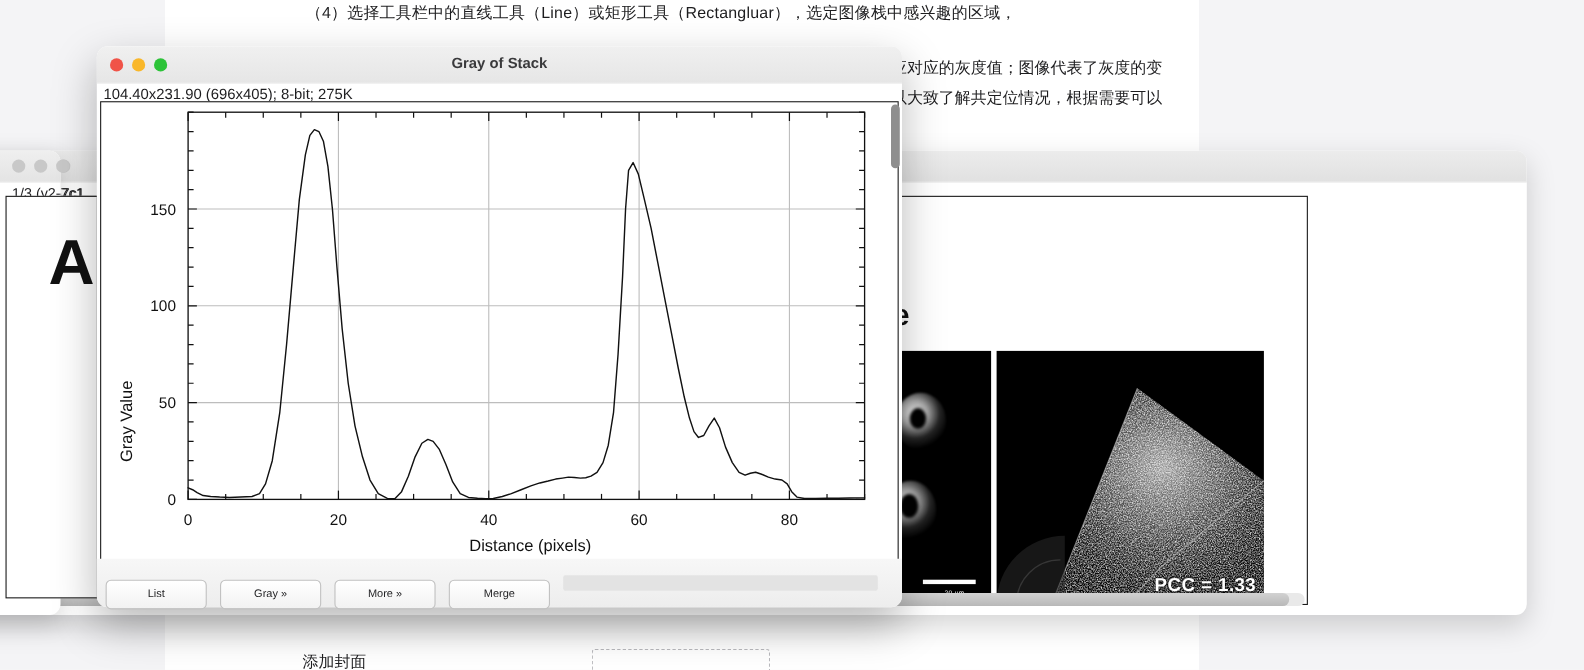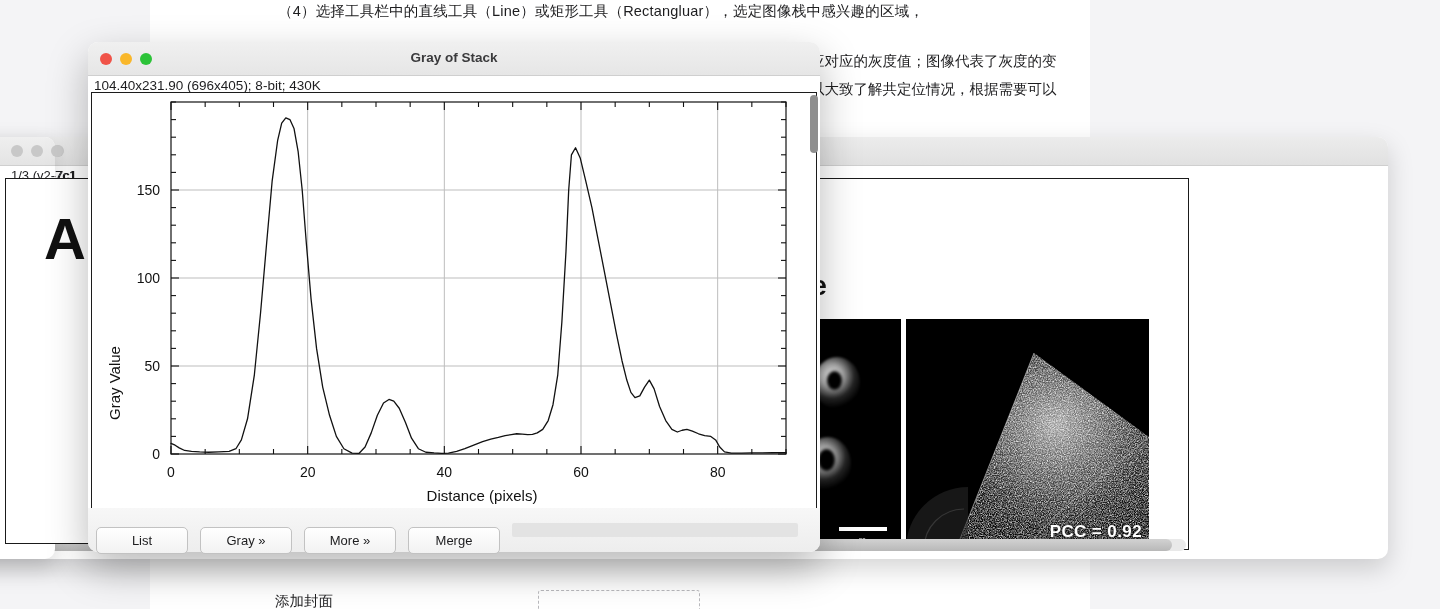--- a/index.html
+++ b/index.html
@@ -158,21 +158,21 @@
   #plot-svg{position:absolute;left:0;top:0;}
   #plot-buttons{
     position:absolute;left:0;right:0;bottom:0;height:44px;
     background:linear-gradient(#f7f7f7,#ededed);
     border-radius:0 0 10px 10px;display:flex;align-items:center;
     padding-left:8px;gap:12px;
   }
   .pbtn{
     height:25px;min-width:66px;padding:0 12px;border:1px solid #c2c2c2;
     border-radius:5px;background:linear-gradient(#ffffff,#f2f2f2);
-    font-size:13px;color:#1d1d1f;display:flex;align-items:center;
+    font-size:10px;color:#1d1d1f;display:flex;align-items:center;
     justify-content:center;cursor:default;margin-top:20px;
   }
   #plot-progress{
     flex:1;height:14px;margin-right:22px;background:#e3e3e3;border-radius:2px;
   }
   #plot-vscroll{
     position:absolute;right:1px;top:52px;width:10px;height:412px;
   }
   #plot-vthumb{
     position:absolute;right:1px;top:1px;width:8px;height:58px;
@@ -263,21 +263,21 @@
         </defs>
         <g clip-path="url(#cloudClip)">
           <rect width="243" height="230" fill="url(#cloudGrad)"></rect>
           <rect width="243" height="230" filter="url(#grain)" opacity=".85"></rect>
         </g>
         <polyline points="50,230 128,34" fill="none" stroke="#bdbdbd" stroke-width="1" opacity=".65"></polyline>
         <polyline points="243,118 150,196 118,230" fill="none" stroke="#bdbdbd" stroke-width="1" opacity=".6"></polyline>
         <path d="M18,230 A40,40 0 0,1 58,190" fill="none" stroke="#8a8a8a" stroke-width="1.2" opacity=".5"></path>
         <path d="M0,230 A62,62 0 0,1 62,168 L62,230 Z" fill="#2a2a2a" opacity=".55"></path>
       </svg>
-      <div id="pcc-label">PCC = 0.92</div>
+      <div id="pcc-label">PCC = 1.33</div>
     </div>
   </div>
 
   <div id="stack-scroll">
     <div id="stack-scroll-arrow"></div>
     <div id="stack-scroll-track"></div>
     <div id="stack-scroll-thumb"></div>
   </div>
 </div>
 
@@ -298,21 +298,21 @@
 <div class="macwin" id="win-plot">
   <div class="titlebar">
     <div class="lights" id="plot-lights">
       <span class="light l-red"></span>
       <span class="light l-yellow"></span>
       <span class="light l-green"></span>
     </div>
     <div class="wintitle" id="plot-title">Gray of Stack</div>
   </div>
 
-  <div id="plot-info">104.40x231.90   (696x405); 8-bit; 430K</div>
+  <div id="plot-info">104.40x231.90   (696x405); 8-bit; 275K</div>
 
   <div id="plot-frame">
     <svg id="plot-svg" width="724" height="414" viewBox="0 0 724 414">
 
       <text class="axis-txt-lg" x="-290" y="28" transform="rotate(-90)" text-anchor="middle">Gray Value</text>
 
       <text class="axis-txt" x="68" y="366" text-anchor="end" id="yt0">0</text>
       <text class="axis-txt" x="68" y="278" text-anchor="end" id="yt1">50</text>
       <text class="axis-txt" x="68" y="190" text-anchor="end" id="yt2">100</text>
       <text class="axis-txt" x="68" y="102" text-anchor="end" id="yt3">150</text>

